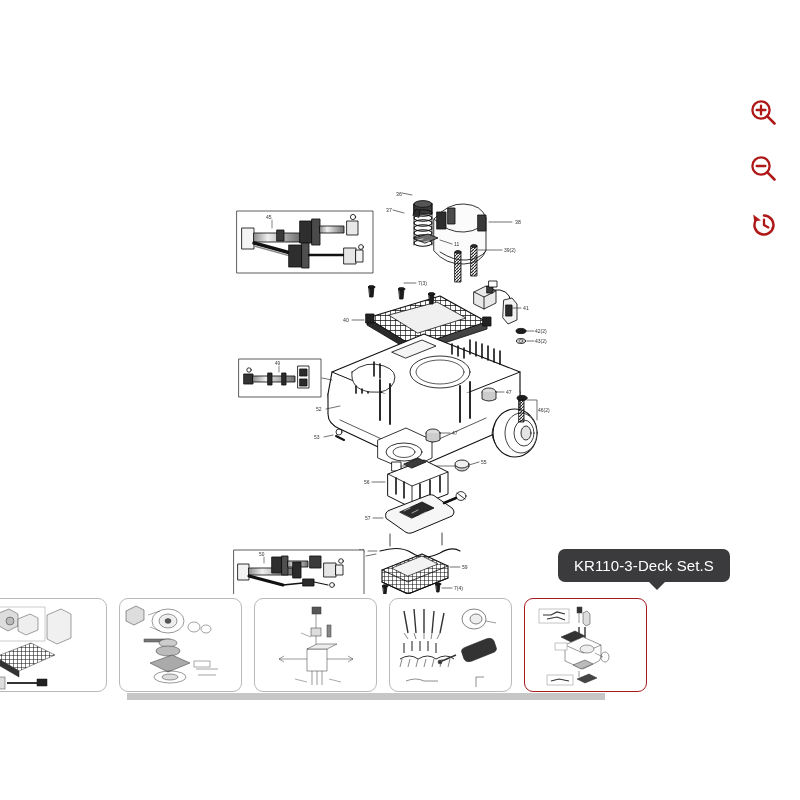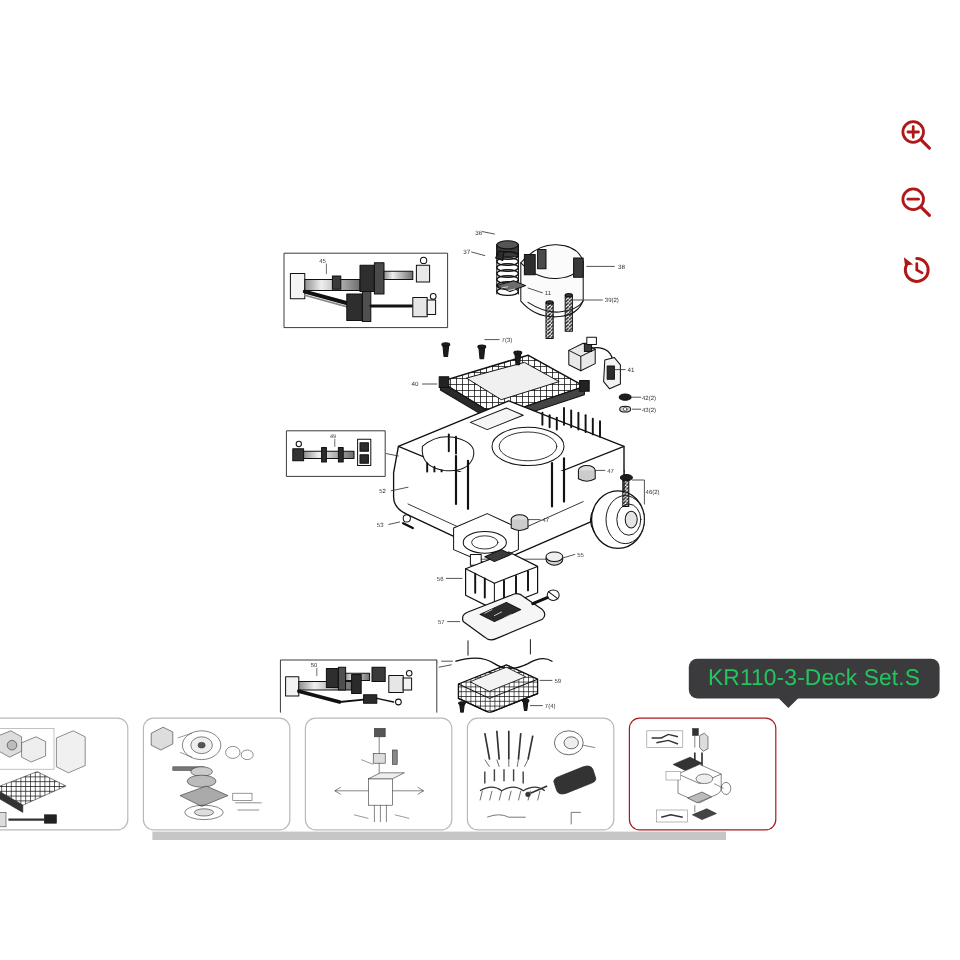--- a/index.html
+++ b/index.html
@@ -35,22 +35,22 @@
   
   #scrollbar{position:absolute;left:90px;top:99px;width:628px;height:7px;background:transparent;}
   #scroll-track{position:absolute;left:0;top:0;width:100%;height:7px;background:transparent;}
   #scroll-thumb{position:absolute;left:37px;top:0;width:478px;height:7px;background:#c6c6c6;border-radius:0;}
 
   
   #tooltip{
     position:absolute;left:558px;top:549px;height:33px;
     background:#3b3b3d;border-radius:7px;
     display:flex;align-items:center;padding:0 16px;
-    color:#22c55e;font-size:19px;letter-spacing:.1px;white-space:nowrap;
-    max-width:242px;overflow:hidden;margin-left:16px;
+    color:#ffffff;font-size:15px;letter-spacing:.1px;white-space:nowrap;
+    max-width:242px;overflow:hidden;
   }
   #tooltip-arrow{
     position:absolute;left:648px;top:581px;width:0;height:0;
     border-left:9px solid transparent;border-right:9px solid transparent;
     border-top:9px solid #3b3b3d;
   }
 </style>
 </head>
 <body>
 

